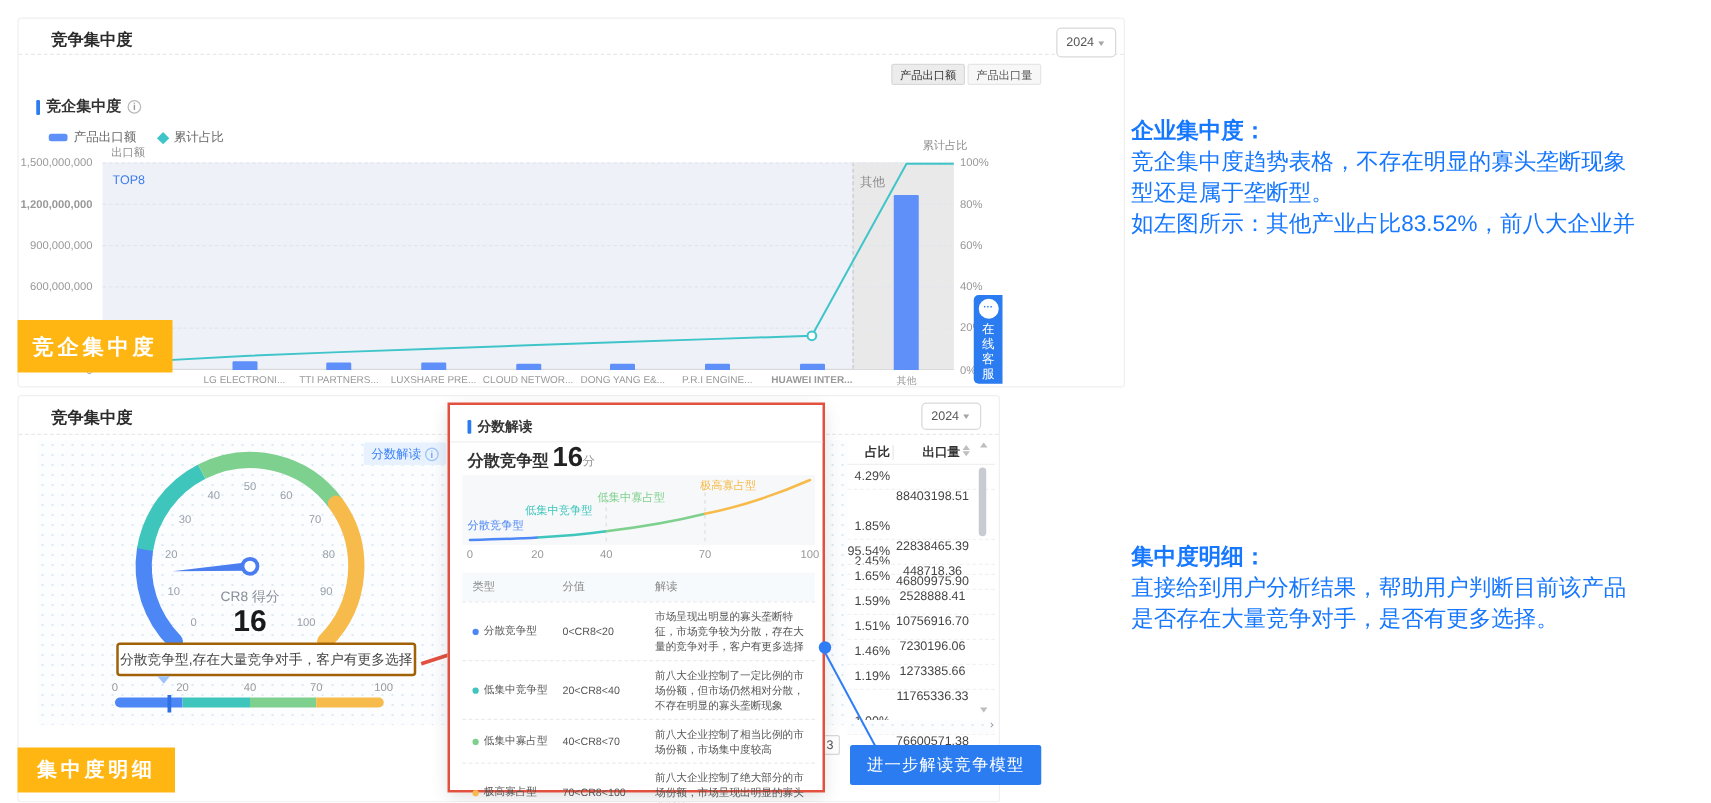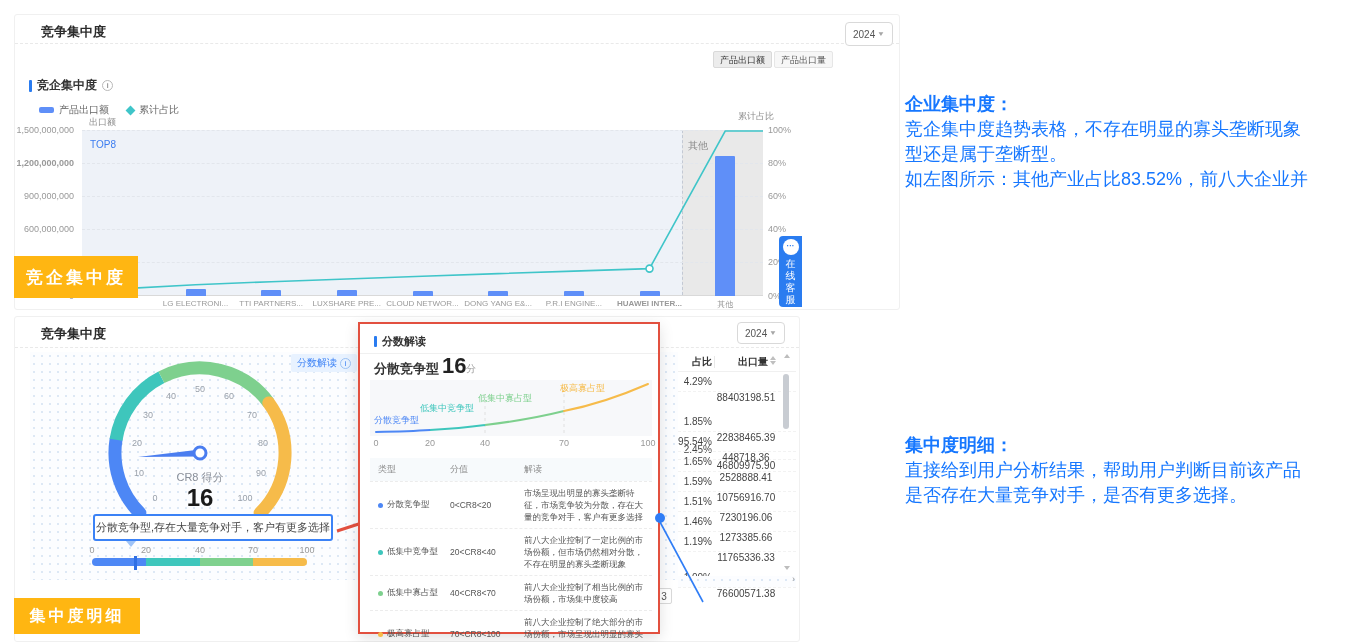--- a/index.html
+++ b/index.html
@@ -36,21 +36,21 @@
 .chat-circle{width:16px;height:16px;background:#fff;border-radius:50%;margin:0 auto;color:#2a7cf0;font-size:8px;font-weight:700;line-height:14px}
 .chat-label{width:12px;margin:3px auto 0;font-size:10px;line-height:12px;color:#fff;word-break:break-all;text-align:center}
 .anno{position:absolute;width:460px;color:#1677ff;font-size:18px;line-height:25px;white-space:nowrap}
 .anno .head{font-weight:700}
 .dotted-bg{background-color:#fcfdff;background-image:radial-gradient(#dde8f5 1px,transparent 1.2px);background-size:8px 8px}
 .score-link{position:absolute;background:#e8f2ff;color:#3c82f6;font-size:10px;padding:2px 6px;border-radius:2px;display:flex;gap:3px;align-items:center}
 .score-link .info-i{border-color:#9cc2f5;color:#3c82f6}
 .gauge-tick{position:absolute;font-size:9px;color:#9aa1ab;transform:translate(-50%,-50%);z-index:6}
 .gauge-caption{position:absolute;font-size:11px;color:#8a8f99;text-align:center;z-index:6}
 .gauge-score{position:absolute;font-size:24px;font-weight:700;color:#1a1a1a;text-align:center;z-index:6}
-.tooltip-box{position:absolute;border:2px solid #3b82f6;border-radius:3px;background:#fff;font-size:11px;color:#444;text-align:center;z-index:8;display:flex;align-items:center;justify-content:center}
+.tooltip-box{position:absolute;border:2px solid #a16207;border-radius:3px;background:#fff;font-size:11px;color:#444;text-align:center;z-index:8;display:flex;align-items:center;justify-content:center}
 .slider-seg{position:absolute;height:8px}
 .slider-lab{position:absolute;font-size:9px;color:#999;transform:translateX(-50%)}
 .pag{position:absolute;width:16px;height:16px;border:1px solid #d9d9d9;border-radius:2px;background:#fff;font-size:10px;color:#555;text-align:center;line-height:15px}
 .big-btn{position:absolute;background:#2a7cf0;color:#fff;font-size:13px;display:flex;align-items:center;justify-content:center;border-radius:2px;z-index:45;letter-spacing:1px}
 #popup{position:absolute;left:358px;top:322px;width:302px;height:312px;background:#fff;border:2px solid #e2503f;box-shadow:0 4px 14px rgba(0,0,0,.12);z-index:30}
 .popup-head{position:absolute;left:14px;top:10px;display:flex;align-items:center;gap:5px;font-size:11px;font-weight:700;color:#333}
 .popup-head .sec-bar{height:11px}
 .popup-divider{position:absolute;left:0;right:0;top:29px;border-top:1px solid #f0f0f0}
 #curve-box{position:absolute;left:10px;top:56px;width:282px;height:56px;background:#f7f8fa}
 .curve-lab{position:absolute;font-size:9px;white-space:nowrap}
@@ -295,20 +295,21 @@
       </div>
     <div class="scroll-thumb" style="left:105px;top:24px;width:6px;height:55px"></div>
     <div class="tri" style="left:106px;top:4px;border-left:3px solid transparent;border-right:3px solid transparent;border-bottom:4px solid #bdbdbd"></div>
     <div class="tri" style="left:106px;top:216px;border-left:3px solid transparent;border-right:3px solid transparent;border-top:4px solid #bdbdbd"></div>
     <div class="dotted-bg abs" style="left:0;top:226px;width:118px;height:11px">
         <span class="abs" style="right:1px;top:-2px;font-size:9px;color:#999">›</span>
       </div>
   </div>
 
   <div class="pag" style="left:656px;top:588px;z-index:20">3</div>
+  <div class="big-btn" style="left:680px;top:596px;width:153px;height:32px">进一步解读竞争模型</div>
 
   <svg class="abs" style="left:650px;top:510px;z-index:44" width="70" height="100" viewBox="0 0 70 100">
     <line x1="10" y1="12" x2="53" y2="92" stroke="#2f7df6" stroke-width="1.6"></line>
     <circle cx="10" cy="8" r="5" fill="#2f7df6"></circle>
   </svg>
 
   <div id="popup">
     <div class="popup-head">
       <span class="sec-bar"></span>
       <span>分数解读</span>

